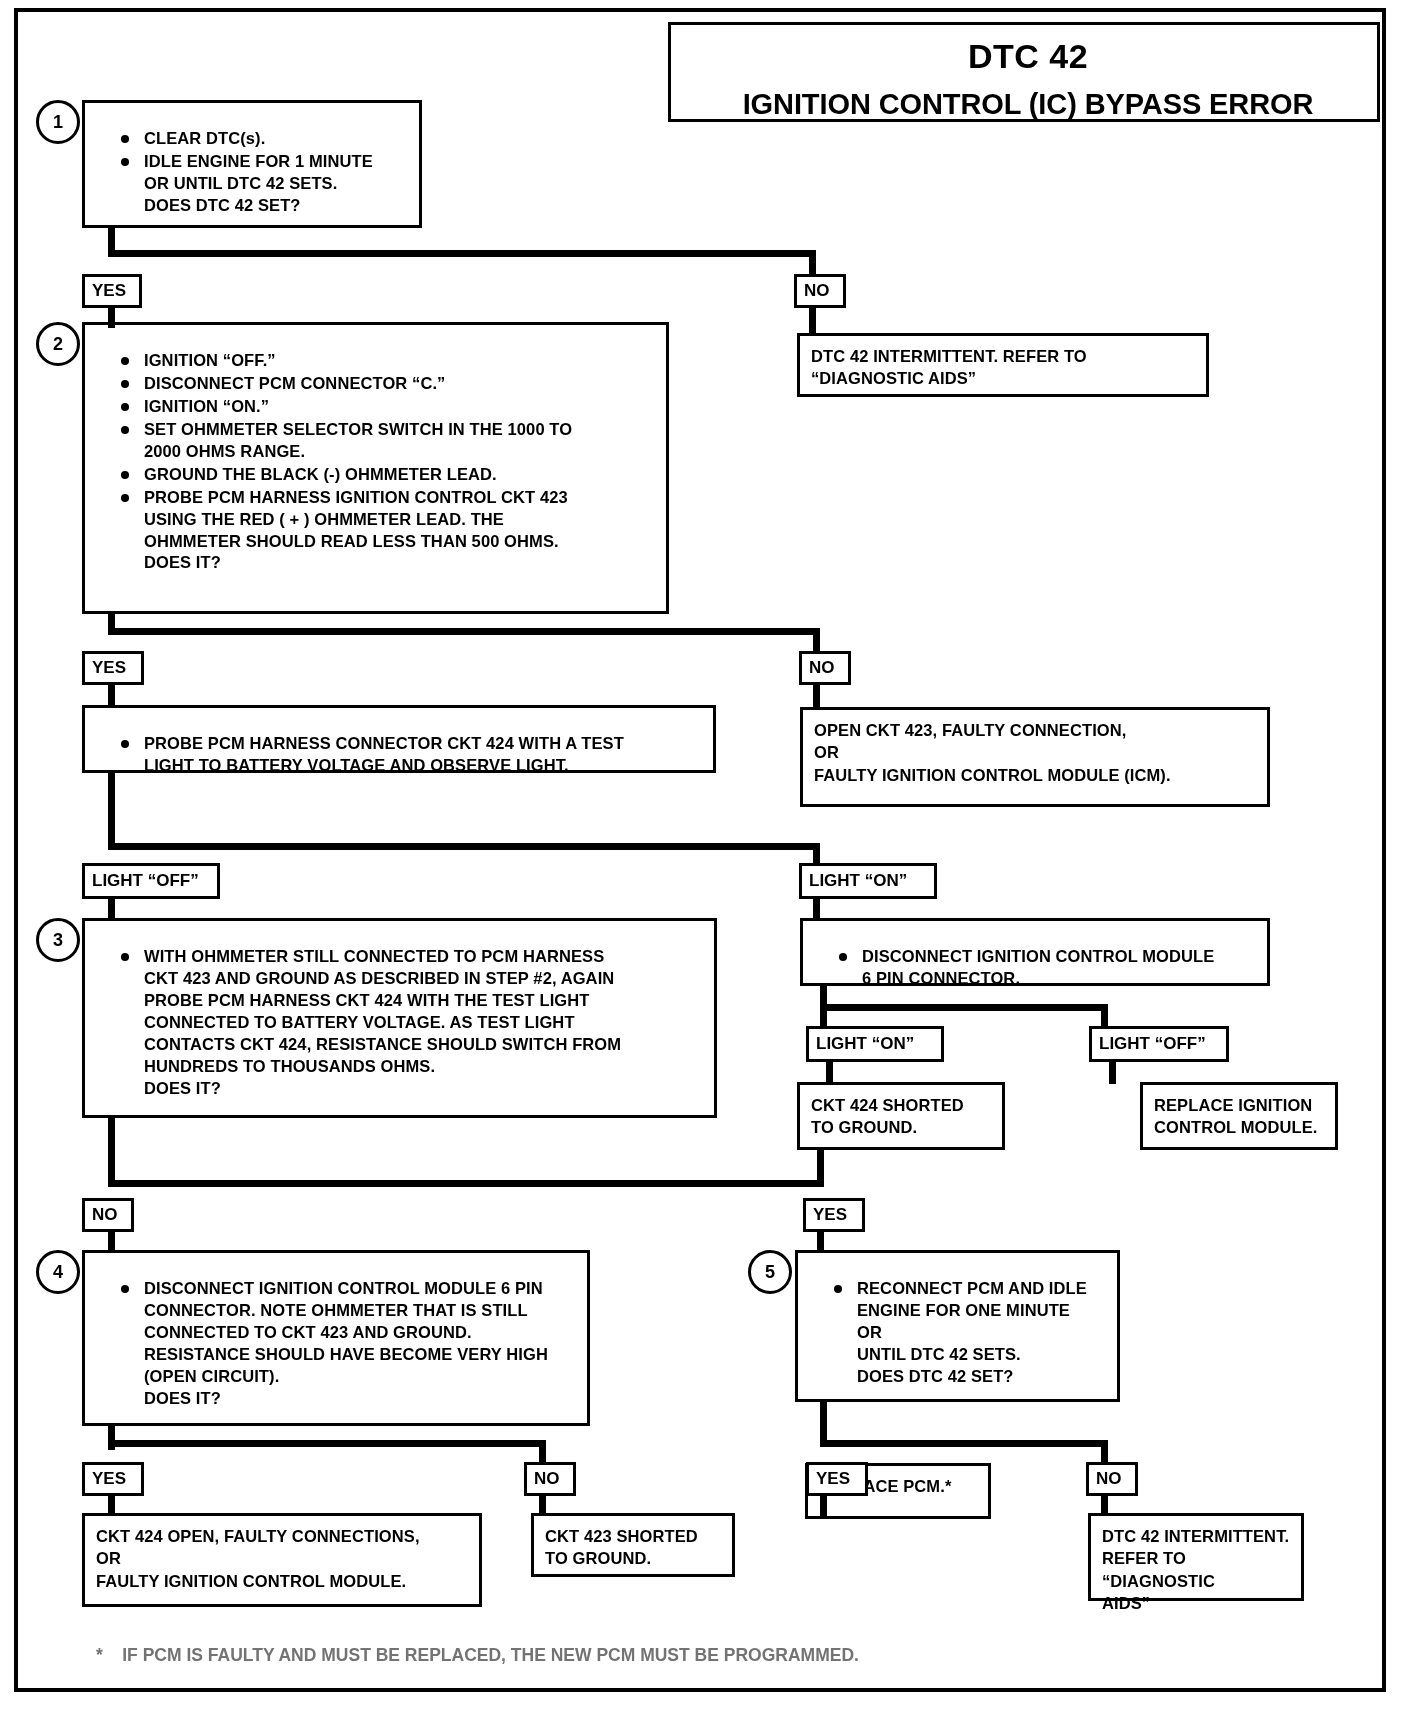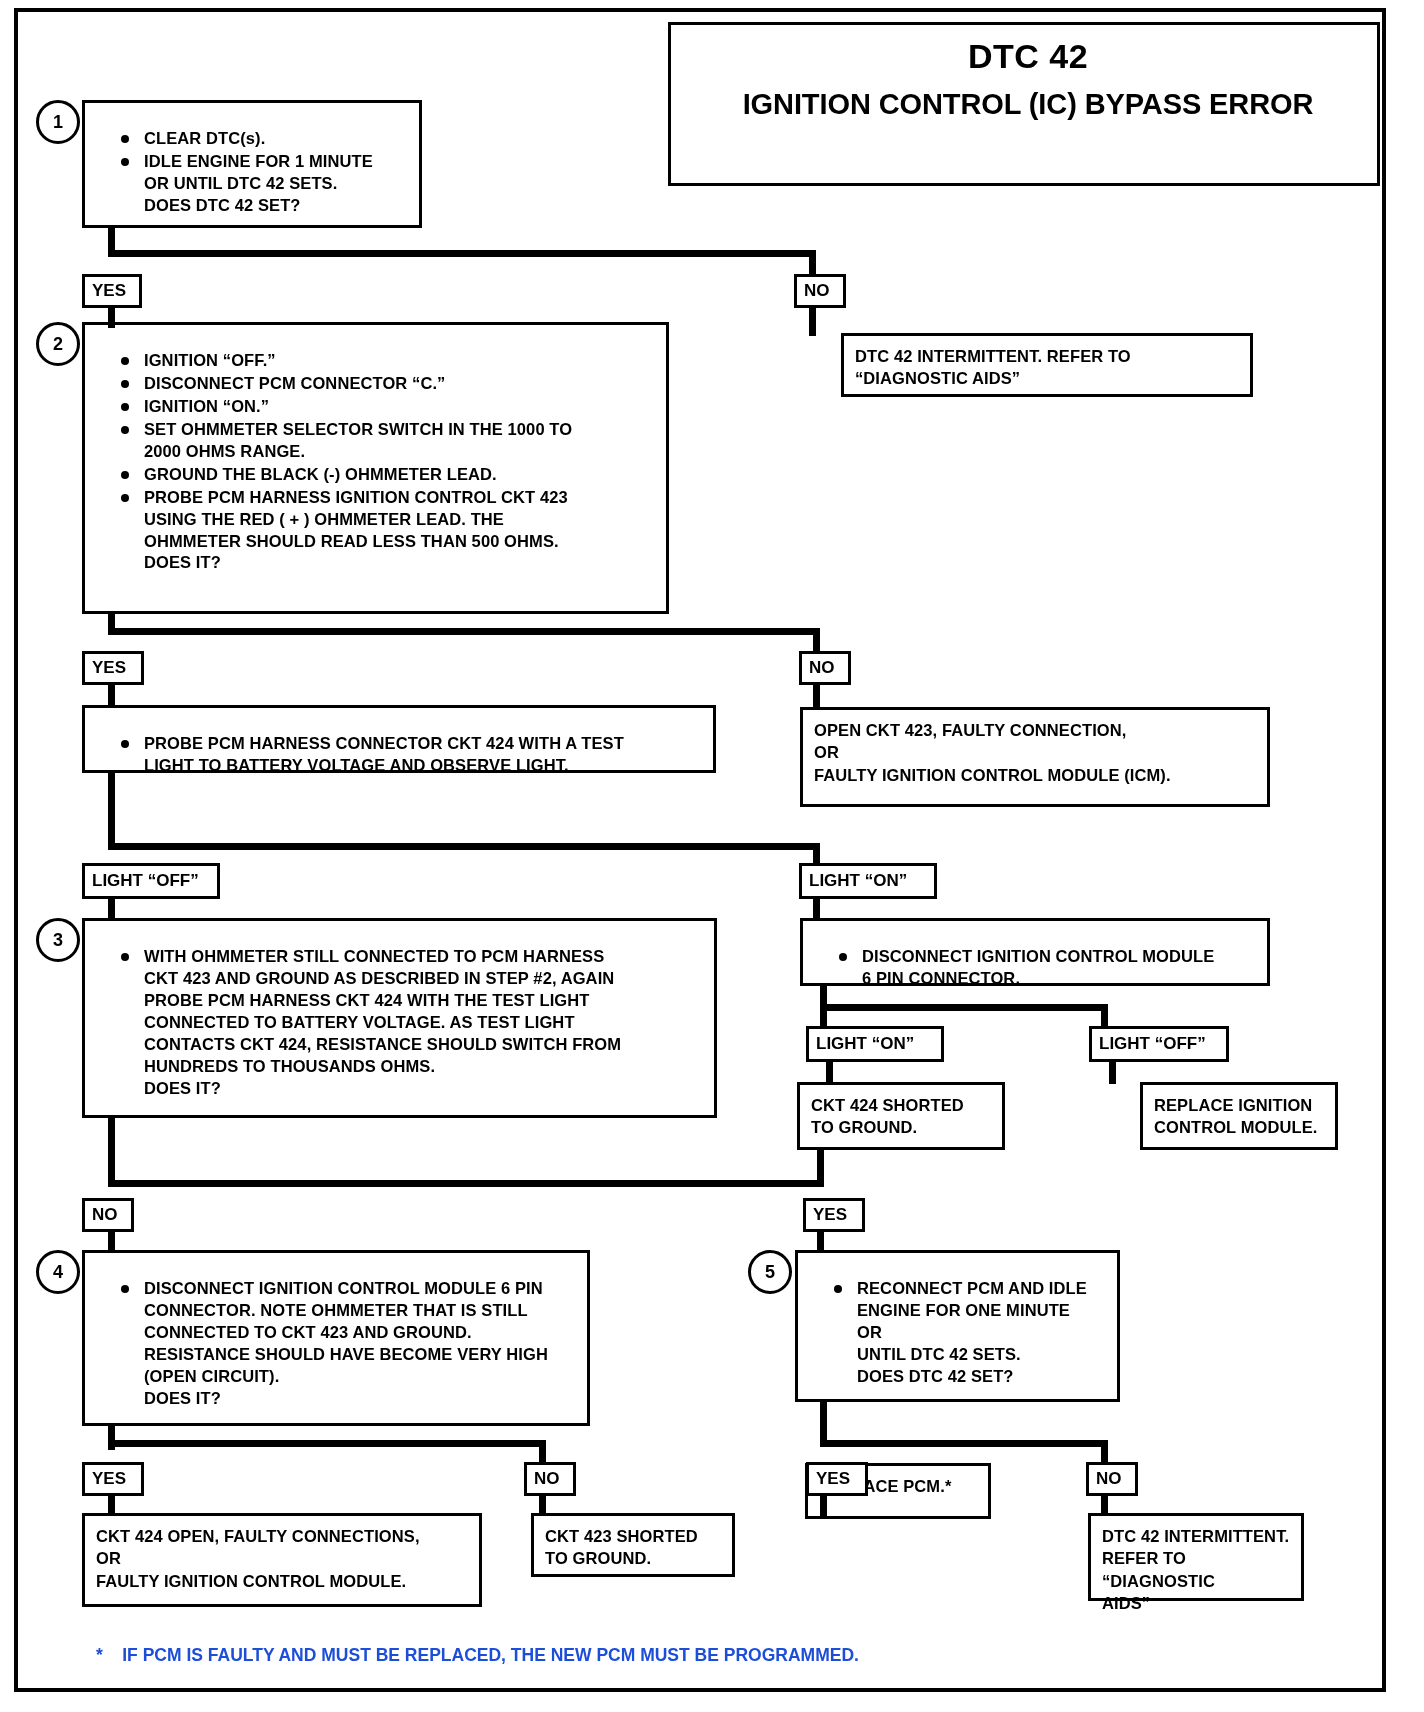--- a/index.html
+++ b/index.html
@@ -88,31 +88,31 @@
     display:flex;align-items:center;justify-content:center;
     font-size:18px;font-weight:bold;
     z-index:6;
     color:#000;
   }
   
   .ln{position:absolute;background:#000;z-index:1;}
   .footnote{
     position:absolute;
     font-size:17.5px;font-weight:bold;
-    color:#1d4ed8;
+    color:#737373;
     white-space:pre;
   }
 </style>
 </head>
 <body>
 
 <div id="page">
   <div id="frame"></div>
 
-  <div class="box title-box" style="left:668px;top:22px;width:712px;height:164px;padding-left:8px;">
+  <div class="box title-box" style="left:668px;top:22px;width:712px;height:100px;padding-left:8px;">
     <div class="title-main">DTC 42</div>
     <div class="title-sub">IGNITION CONTROL (IC) BYPASS ERROR</div>
   </div>
 
   <div class="circ" style="left:36px;top:100px;">1</div>
   <div class="box stepbox" style="left:82px;top:100px;width:340px;height:128px;">
     <ul class="ul">
       <li>CLEAR DTC(s).</li>
       <li>IDLE ENGINE FOR 1 MINUTE
 OR UNTIL DTC 42 SETS.
@@ -123,21 +123,21 @@
   <div class="ln" style="left:108px;top:228px;width:7px;height:28px;"></div>
   <div class="ln" style="left:108px;top:250px;width:708px;height:7px;"></div>
   <div class="ln" style="left:809px;top:250px;width:7px;height:26px;"></div>
 
   <div class="lbl" style="left:82px;top:274px;width:60px;height:34px;">YES</div>
   <div class="lbl" style="left:794px;top:274px;width:52px;height:34px;">NO</div>
 
   <div class="ln" style="left:108px;top:306px;width:7px;height:22px;"></div>
   <div class="ln" style="left:809px;top:306px;width:7px;height:30px;"></div>
 
-  <div class="box plainbox" style="left:797px;top:333px;width:412px;height:64px;margin-left:44px;">DTC 42 INTERMITTENT.  REFER TO
+  <div class="box plainbox" style="left:797px;top:333px;width:412px;height:64px;">DTC 42 INTERMITTENT.  REFER TO
 “DIAGNOSTIC AIDS”</div>
 
   <div class="circ" style="left:36px;top:322px;">2</div>
   <div class="box stepbox" style="left:82px;top:322px;width:587px;height:292px;">
     <ul class="ul">
       <li>IGNITION “OFF.”</li>
       <li>DISCONNECT PCM CONNECTOR “C.”</li>
       <li>IGNITION “ON.”</li>
       <li>SET OHMMETER SELECTOR SWITCH IN THE 1000 TO
 2000 OHMS RANGE.</li>

